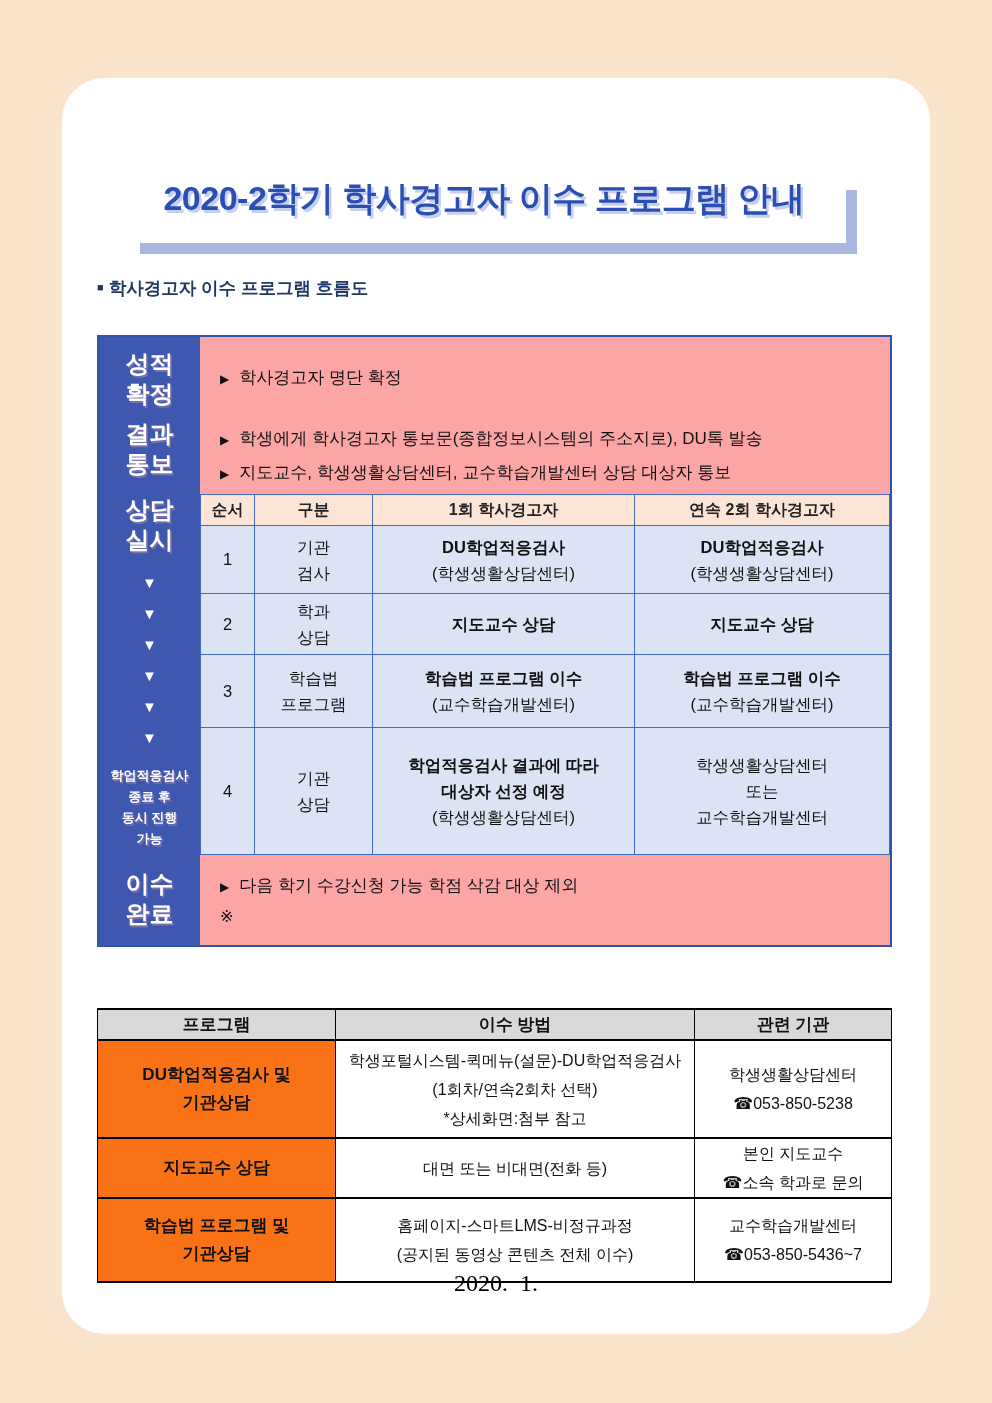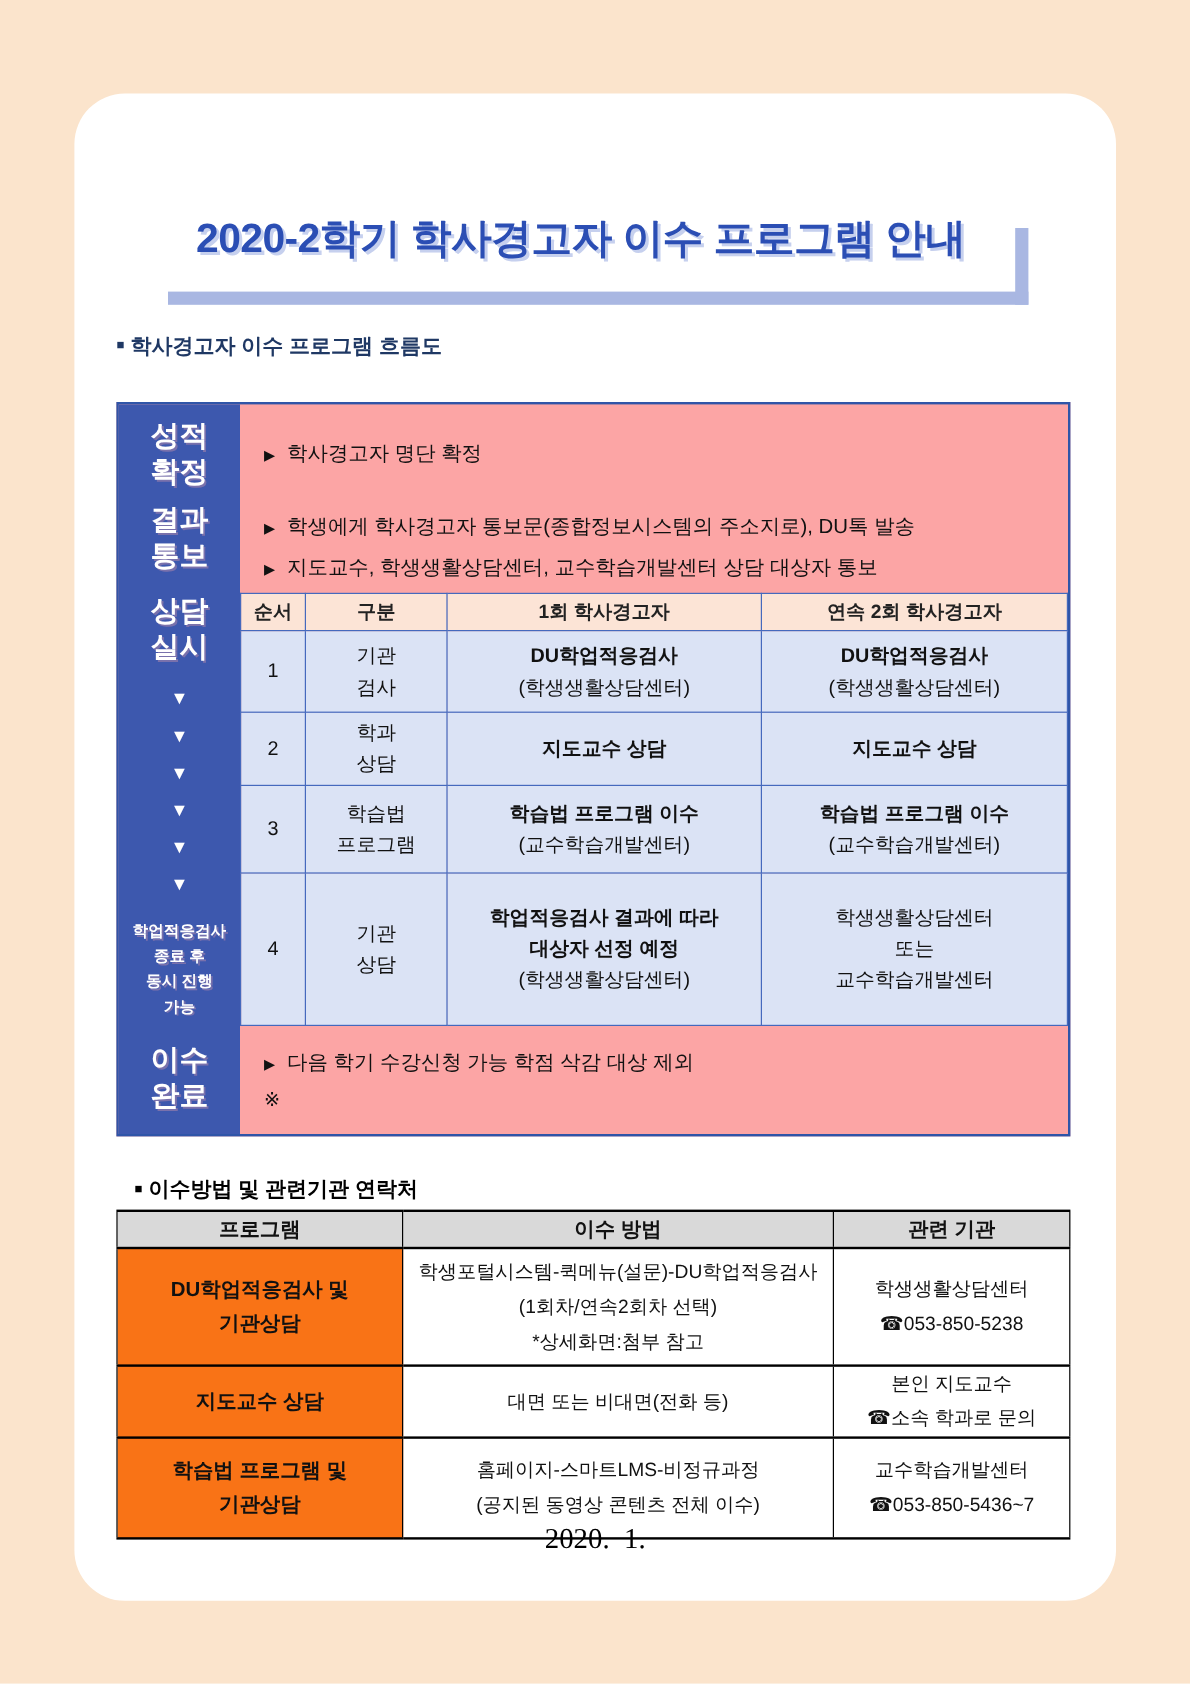--- a/index.html
+++ b/index.html
@@ -250,23 +250,20 @@
           <span>다음 학기 수강신청 가능 학점 삭감 대상 제외</span>
         </div>
         <div class="flow-line">
           <span class="tri" style="font-size:16px">※</span>
         </div>
       </div>
 
     </div>
   </div>
 
-  <div class="sec-heading heading-contact">
-    <span class="bullet">■</span><span>이수방법 및 관련기관 연락처</span>
-  </div>
 
   <table class="contact-table">
     <colgroup>
       <col style="width:238px">
         <col style="width:359px">
         <col>
     </colgroup>
     <thead>
       <tr>
         <th>프로그램</th>

